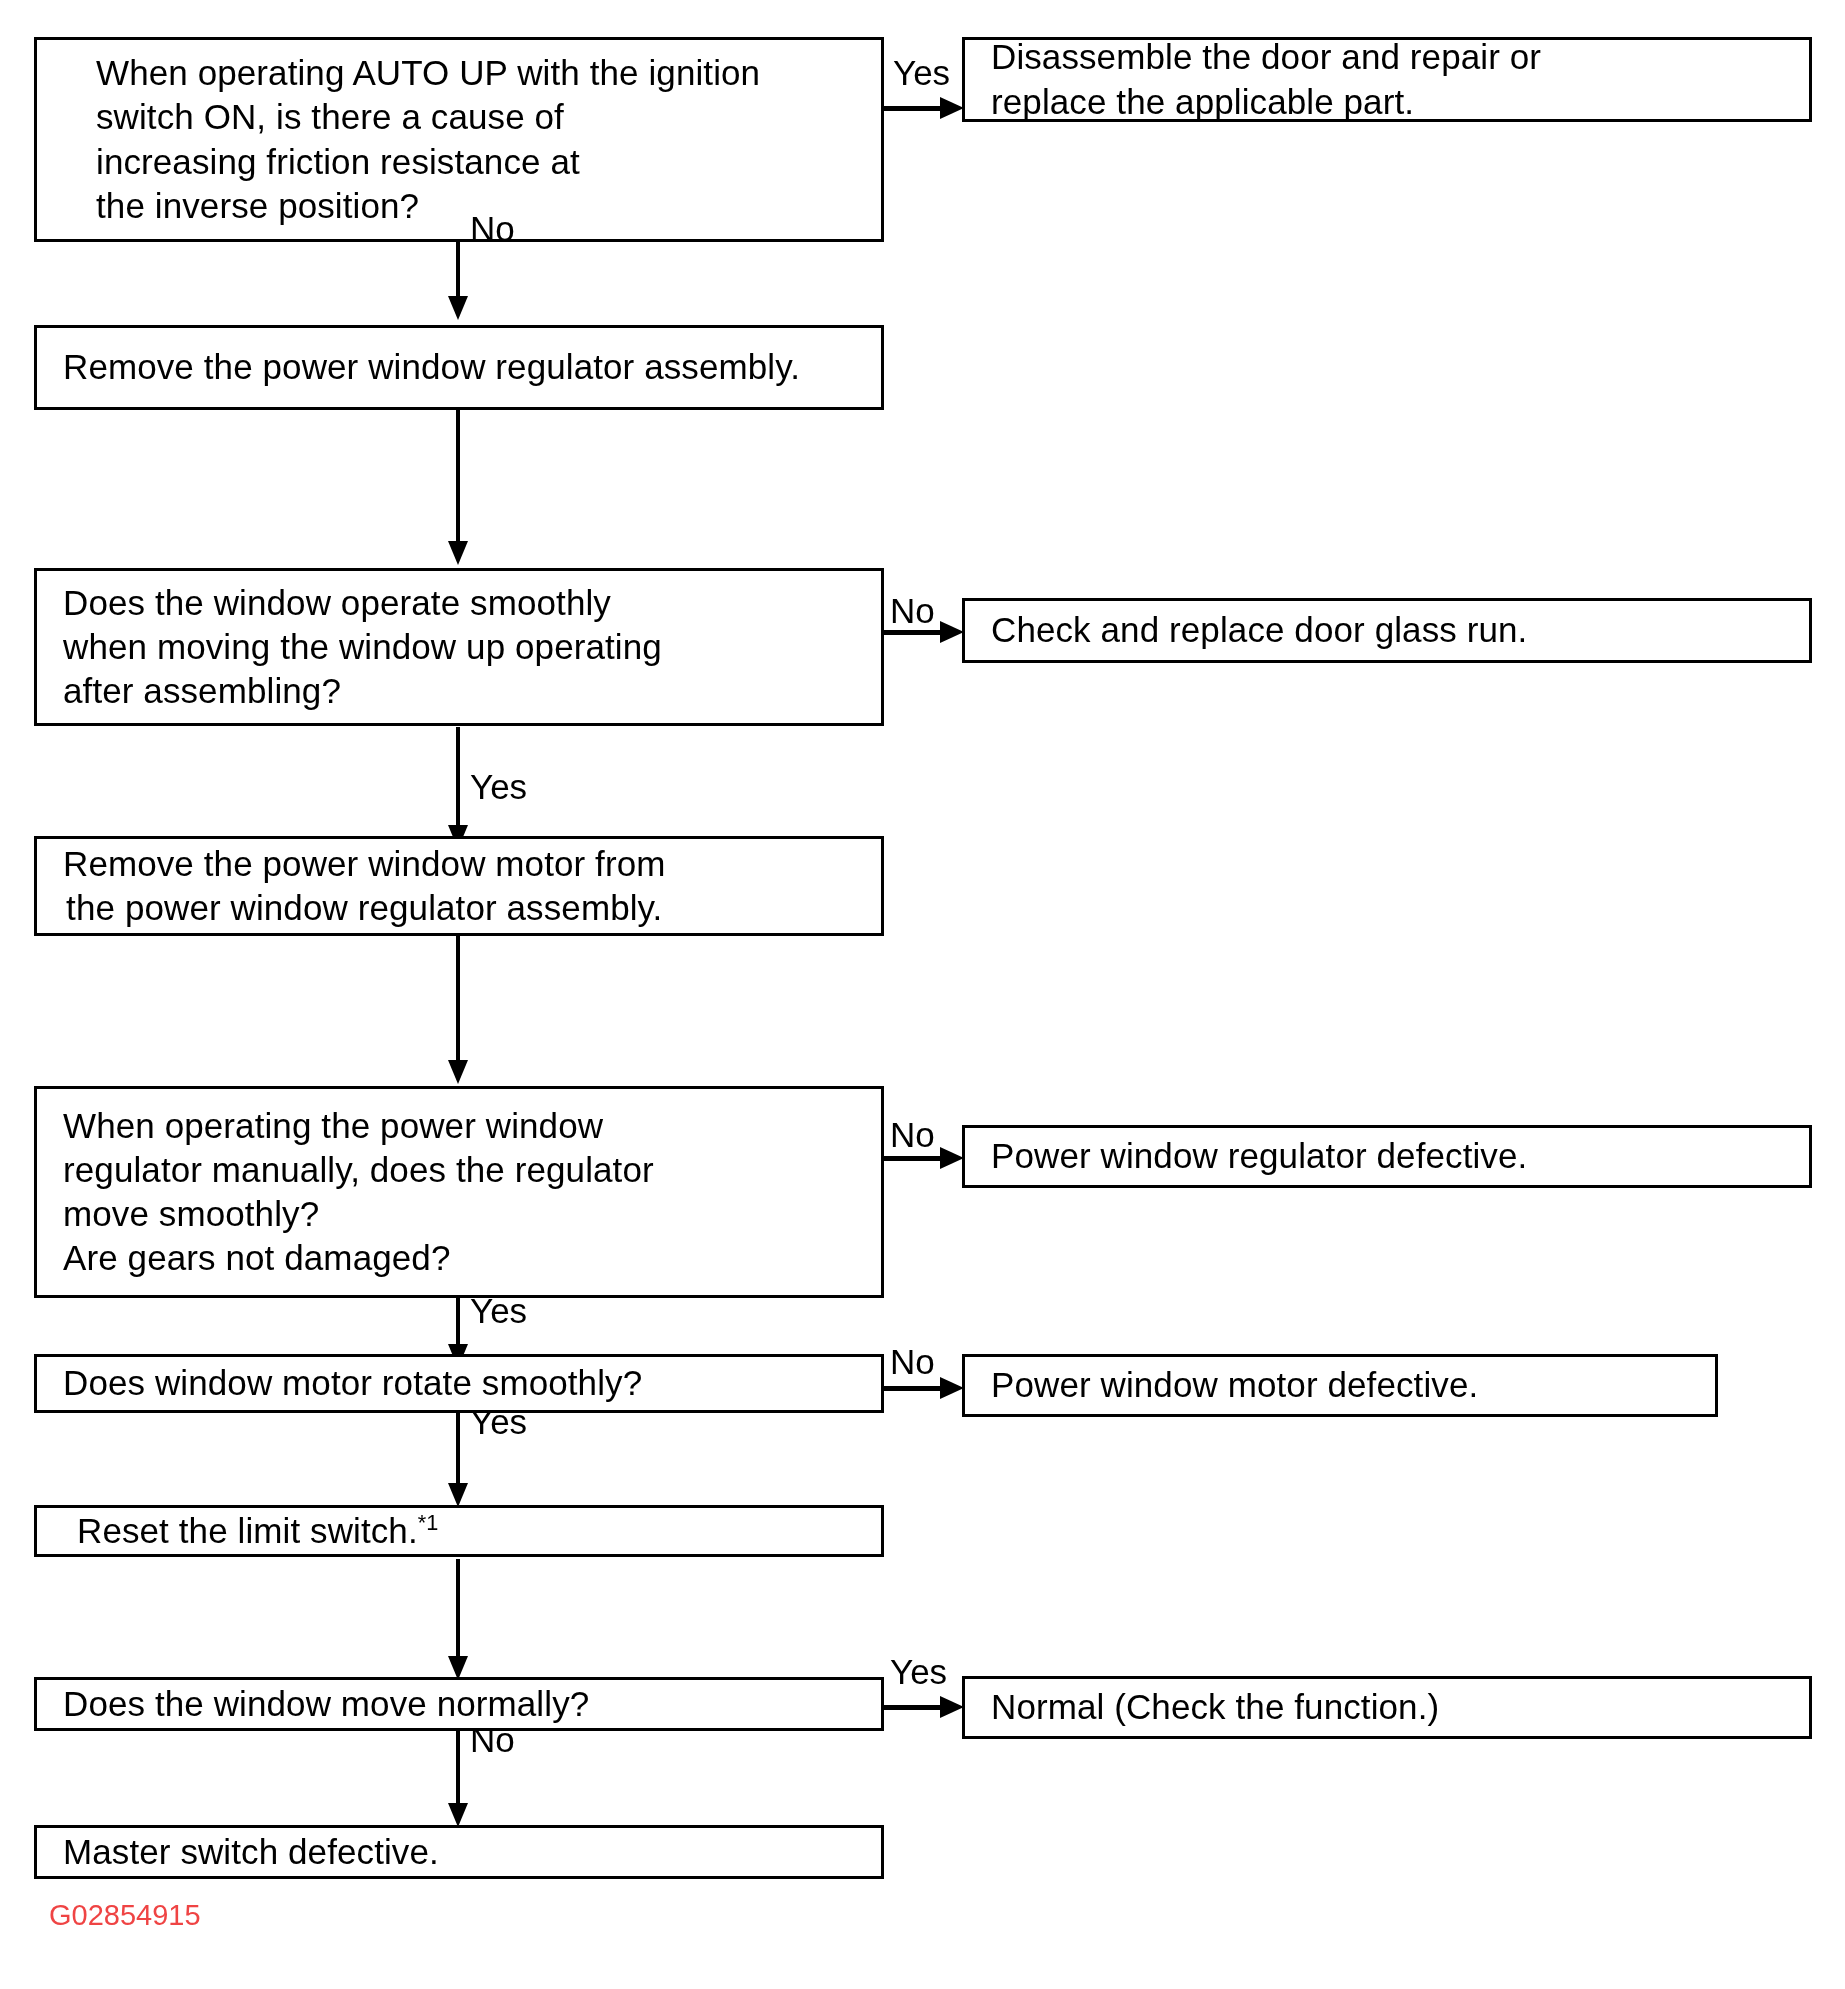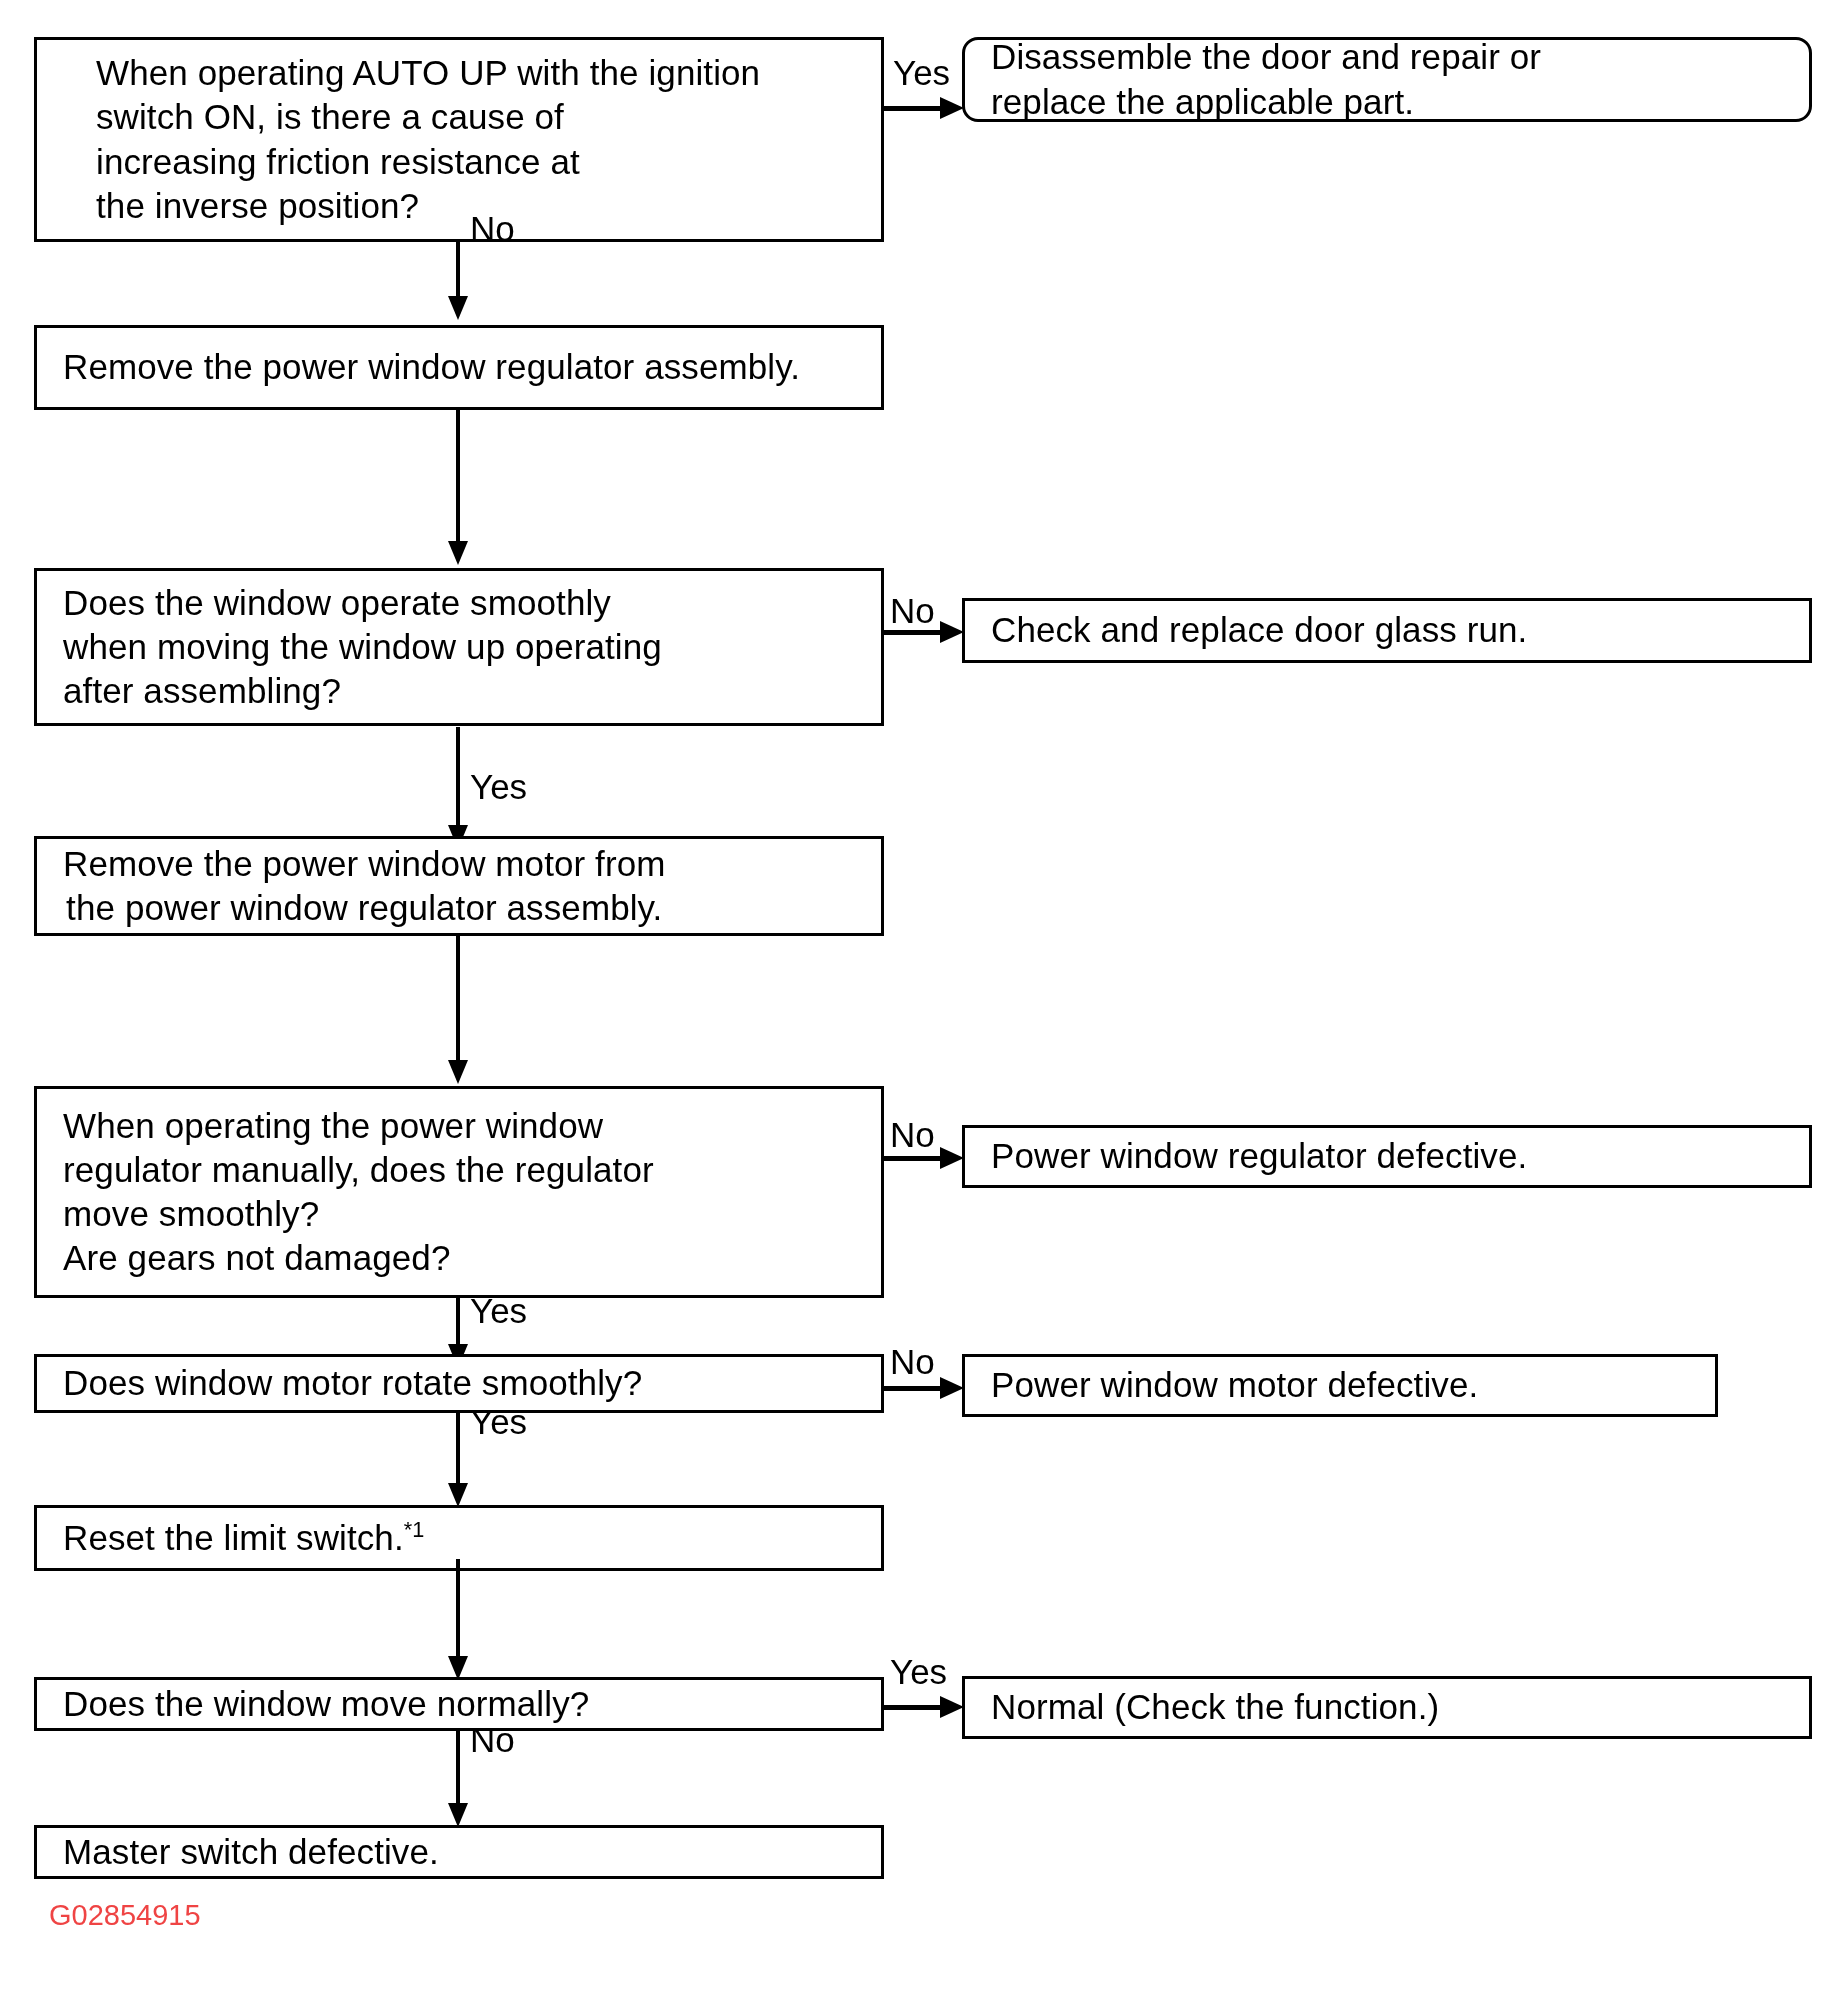--- a/index.html
+++ b/index.html
@@ -94,21 +94,21 @@
     <span class="node-text">When operating AUTO UP with the ignition
 switch ON, is there a cause of
 increasing friction resistance at
 the inverse position?</span>
   </div>
 
   <div class="hline" style="left:884px; top:106px; width:63px;"></div>
   <div class="arrow-right" style="left:940px; top:97px;"></div>
   <div class="edge-label" style="left:893px; top:55px;">Yes</div>
 
-  <div class="node" style="left:962px; top:37px; width:850px; height:85px;border-radius:16px;">
+  <div class="node" style="left:962px; top:37px; width:850px; height:85px;">
     <span class="node-text">Disassemble the door and repair or
 replace the applicable part.</span>
   </div>
 
   <div class="vline" style="left:456px; top:242px; width:4.3px; height:63px;"></div>
   <div class="arrow-down" style="left:448px; top:296px;"></div>
   <div class="edge-label" style="left:470px; top:211px;">No</div>
 
   <div class="node" style="left:34px; top:325px; width:850px; height:85px;">
     <span class="node-text">Remove the power window regulator assembly.</span>
@@ -171,21 +171,21 @@
   <div class="edge-label" style="left:890px; top:1344px;">No</div>
 
   <div class="node" style="left:962px; top:1354px; width:756px; height:63px;">
     <span class="node-text">Power window motor defective.</span>
   </div>
 
   <div class="vline" style="left:456px; top:1413px; width:4.3px; height:78px;"></div>
   <div class="arrow-down" style="left:448px; top:1483px;"></div>
   <div class="edge-label" style="left:470px; top:1404px;">Yes</div>
 
-  <div class="node" style="left:34px; top:1505px; width:850px; height:66px;">
+  <div class="node" style="left:34px; top:1505px; width:850px; height:52px;padding-left:14px;">
     <span class="node-text"><span>Reset the limit switch.</span><span class="sup">*1</span></span>
   </div>
 
   <div class="vline" style="left:456px; top:1559px; width:4.3px; height:104px;"></div>
   <div class="arrow-down" style="left:448px; top:1656px;"></div>
 
   <div class="node" style="left:34px; top:1677px; width:850px; height:54px;">
     <span class="node-text">Does the window move normally?</span>
   </div>
 

